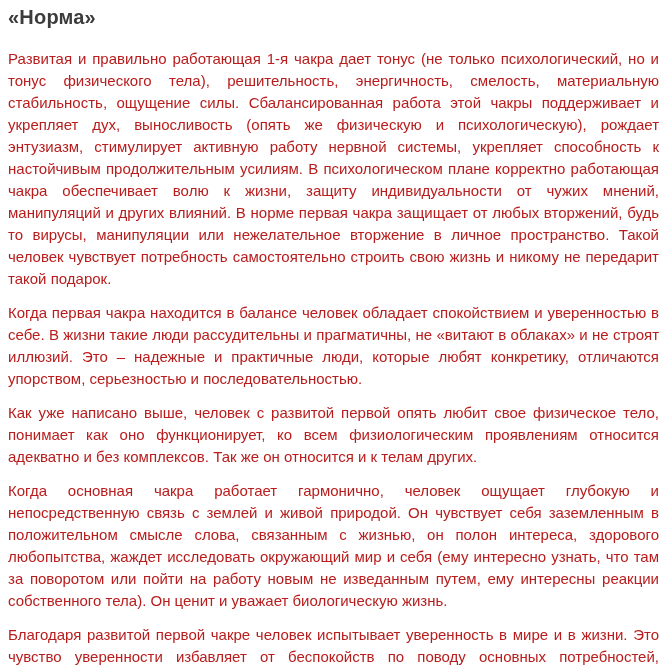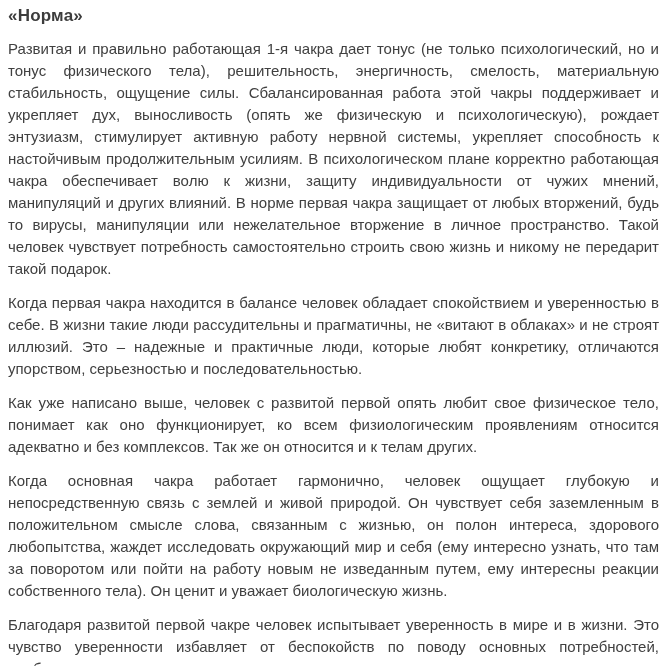--- a/index.html
+++ b/index.html
@@ -12,31 +12,31 @@
     height: 666px;
     overflow: hidden;
     font-family: "Liberation Sans", "DejaVu Sans", sans-serif;
   }
   .article {
     box-sizing: border-box;
     width: 668px;
     padding: 6px 9px 0 8px;
   }
   .page-title {
-    margin: 0 0 12px 0;
-    font-size: 17px;
+    margin: 0 0 19px 0;
+    font-size: 20px;
     font-weight: bold;
     color: #3c3c3c;
     letter-spacing: 0.2px;
   }
   .para {
     margin: 0 0 12px 0;
     font-size: 15px;
     line-height: 22px;
-    color: #404040;
+    color: #b91c1c;
     text-align: justify;
     text-justify: inter-word;
   }
   .para:last-child {
     margin-bottom: 0;
   }
 </style>
 </head>
 <body>
 

